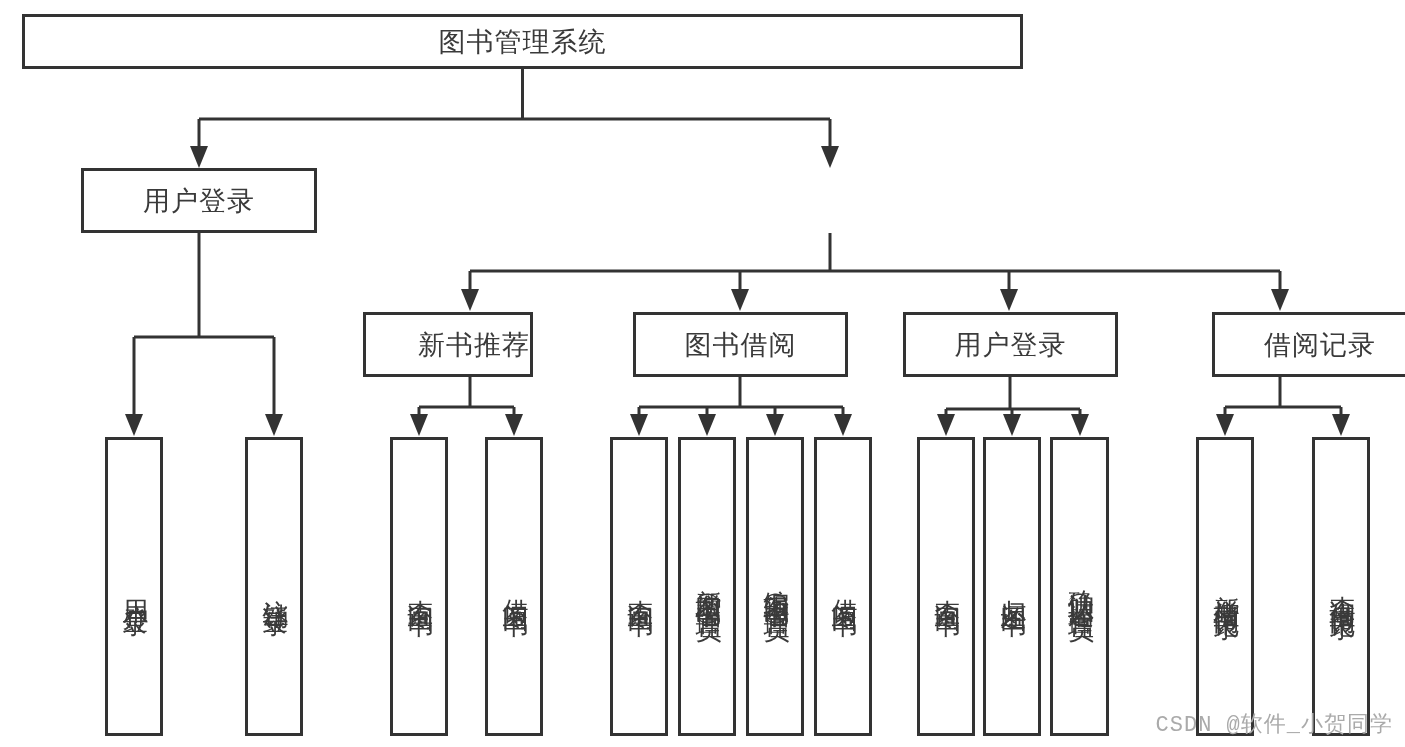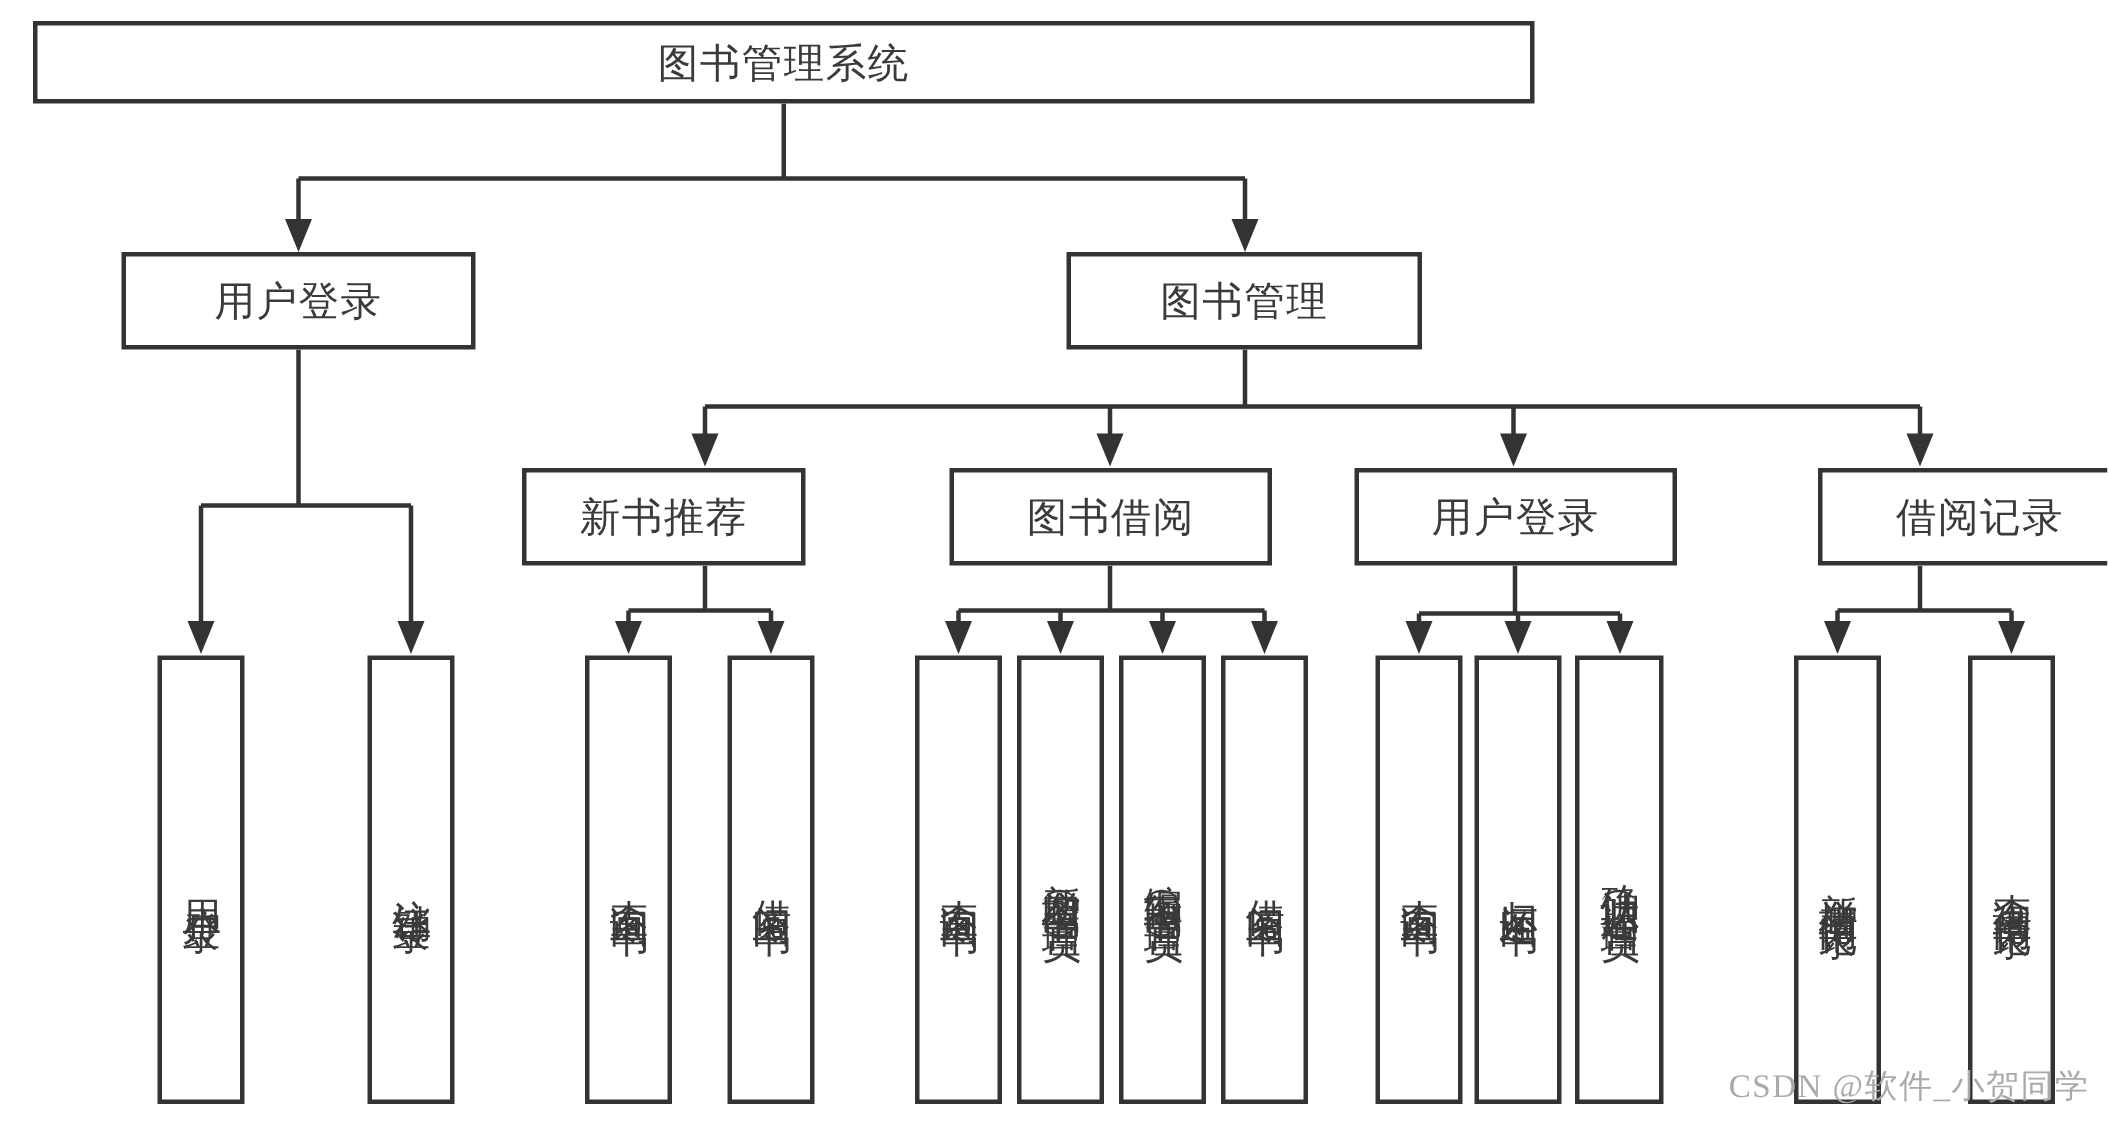--- a/index.html
+++ b/index.html
@@ -1,21 +1,21 @@
 <!DOCTYPE html>
 <html><head>
 <meta charset="utf-8">
 <style>
   html, body { margin: 0; padding: 0; background: #ffffff; }
   .canvas {
     position: relative;
     width: 1405px;
     height: 747px;
     background: #ffffff;
-    font-family: Liberation Serif, serif;
+    font-family: Liberation Mono, monospace;
     overflow: hidden;
   }
   .connectors {
     position: absolute;
     left: 0; top: 0;
     width: 1405px; height: 747px;
   }
   .connectors path {
     stroke: #333333;
     stroke-width: 3;
@@ -141,25 +141,22 @@
     </g>
   </svg>
 
   <div class="box h root">
     <span>图书管理系统</span>
   </div>
 
   <div class="box h lvl2" style="left:81px; width:236px;">
     <span>用户登录</span>
   </div>
-  <div class="box h lvl2" style="left:711px; width:237px;">
-    <span>图书管理</span>
-  </div>
-
-  <div class="box h lvl3" style="left:348px; width:189px;">
+
+  <div class="box h lvl3" style="left:363px; width:170px;justify-content:flex-end;">
     <span>新书推荐</span>
   </div>
   <div class="box h lvl3" style="left:633px; width:215px;">
     <span>图书借阅</span>
   </div>
   <div class="box h lvl3" style="left:903px; width:215px;">
     <span>用户登录</span>
   </div>
   <div class="box h lvl3" style="left:1172px; width:216px;margin-left:40px;">
     <span>借阅记录</span>

